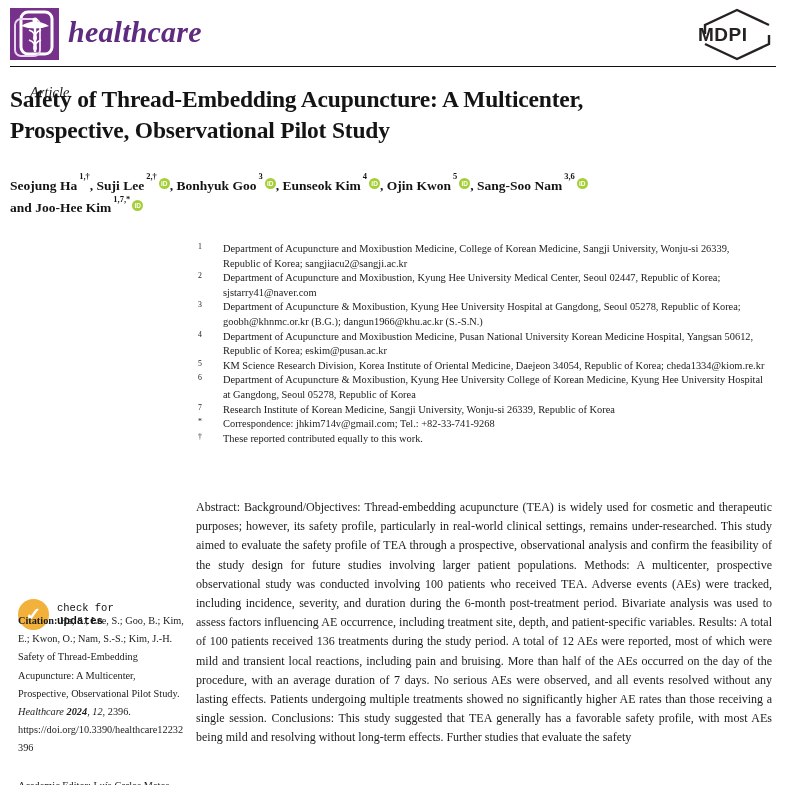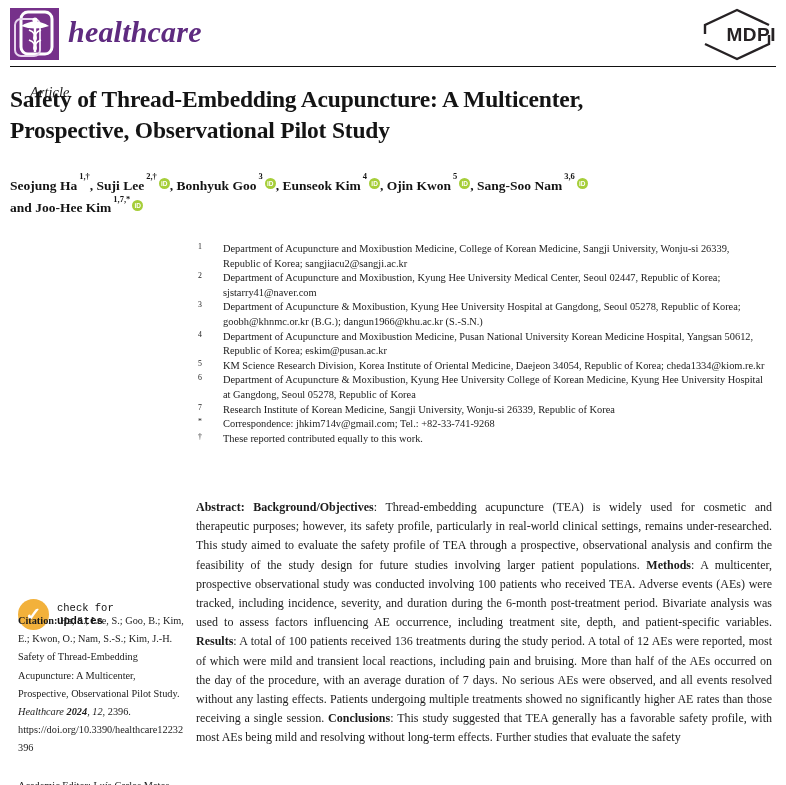--- a/index.html
+++ b/index.html
@@ -11,21 +11,21 @@
 
   
   .logo-box { position:absolute; left:10px; top:8px; width:49px; height:52px; background:#76318A; }
   .wordmark {
     position:absolute; left:68px; top:15px; font-family:"Liberation Serif",serif;
     font-style:italic; font-weight:bold; font-size:30px; color:#5F2B80; letter-spacing:0.2px;
   }
   .mdpi { position:absolute; right:10px; top:7px; width:78px; height:55px; }
   .mdpi svg { position:absolute; left:0; top:0; }
   .mdpi-text {
-    position:absolute; left:0; right:0; top:17px; text-align:right;
+    position:absolute; left:0; right:0; top:17px; text-align:left;
     font-family:"Liberation Sans", sans-serif; font-weight:800; font-size:19px;
     letter-spacing:0.5px; color:#262224;
   }
   .rule { position:absolute; left:10px; right:10px; top:66px; border-top:1.6px solid #111; }
 
   
   .article-type { position:absolute; left:10px; top:84px; font-style:italic; font-size:14.5px; color:#222;margin-left:20px; }
   .title {
     position:absolute; left:10px; top:84px; width:766px;
     font-size:23.5px; font-weight:bold; line-height:31px; color:#141414; letter-spacing:-0.2px;
@@ -43,21 +43,21 @@
   }
 
   
   .affiliations { position:absolute; left:196px; top:242px; width:572px; font-size:10.4px; line-height:14.6px; color:#1b1b1b; }
   .aff-row { position:relative; padding-left:27px; }
   .aff-num { position:absolute; left:2px; top:-2px; font-size:7.8px; }
   .abstract {
     position:absolute; left:196px; top:498px; width:576px;
     font-size:12px; line-height:19.2px; text-align:justify; color:#1b1b1b;
   }
-  .ab-b { font-weight:bold;margin-top:20px; }
+  .ab-b { font-weight:normal;margin-top:20px; }
 
   
   .badge { position:absolute; left:18px; top:599px; display:flex; align-items:center; gap:8px; cursor:pointer; }
   .badge-circle {
     width:31px; height:31px; border-radius:50%; background:#F2B13B;
     color:#fff; font-family:"Liberation Sans",sans-serif; font-weight:bold; font-size:19px;
     display:flex; align-items:center; justify-content:center;
   }
   .badge-text { font-family:Liberation Mono, monospace; font-size:10.5px; line-height:12.5px; color:#111; }
   .badge-text b { font-size:11px; }

